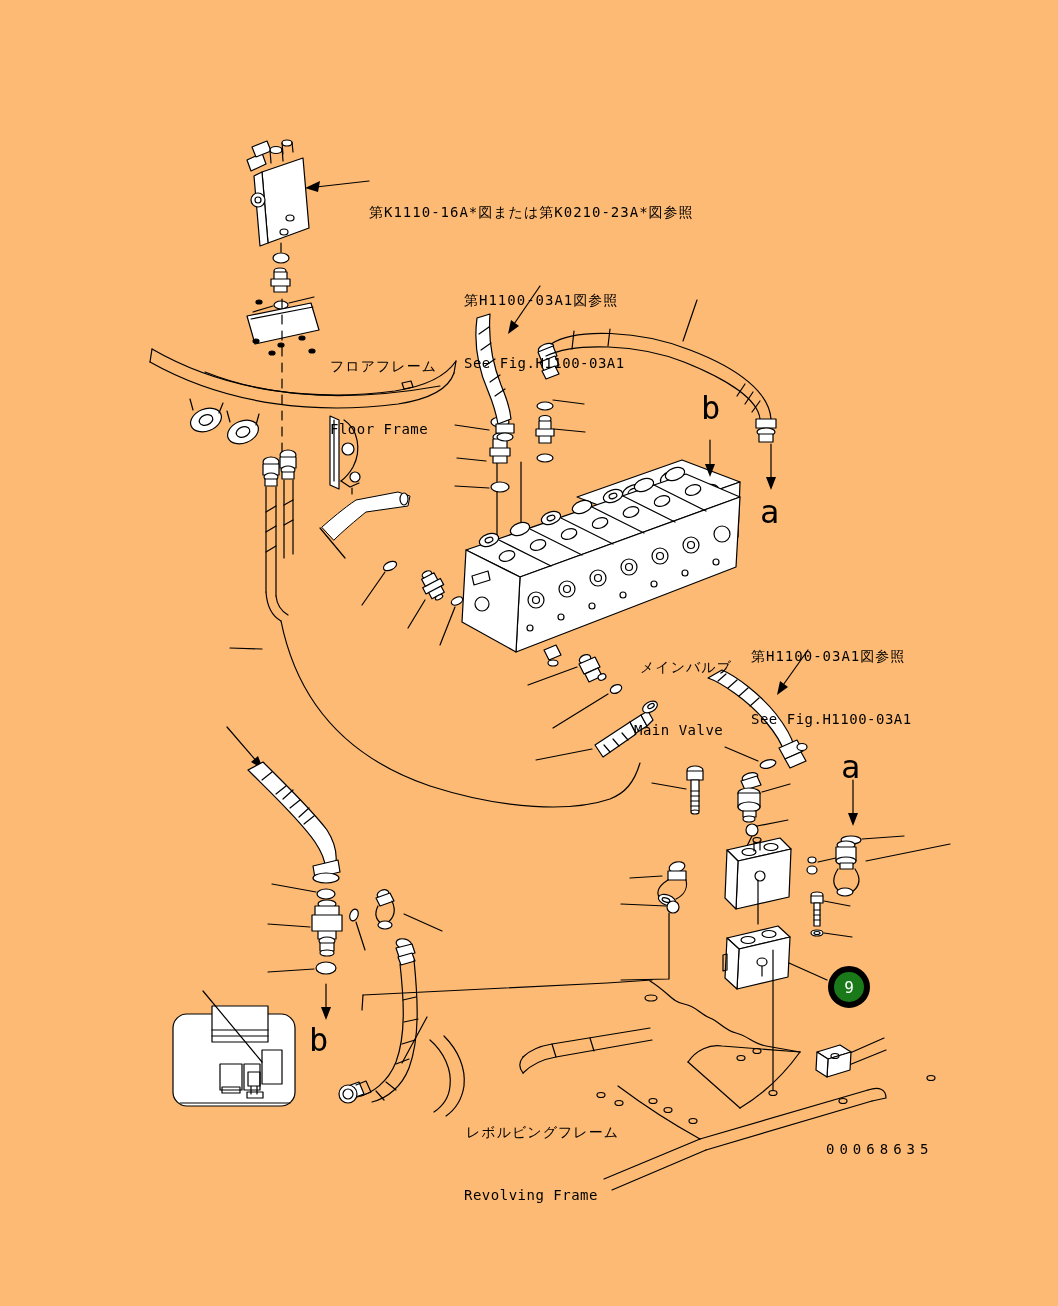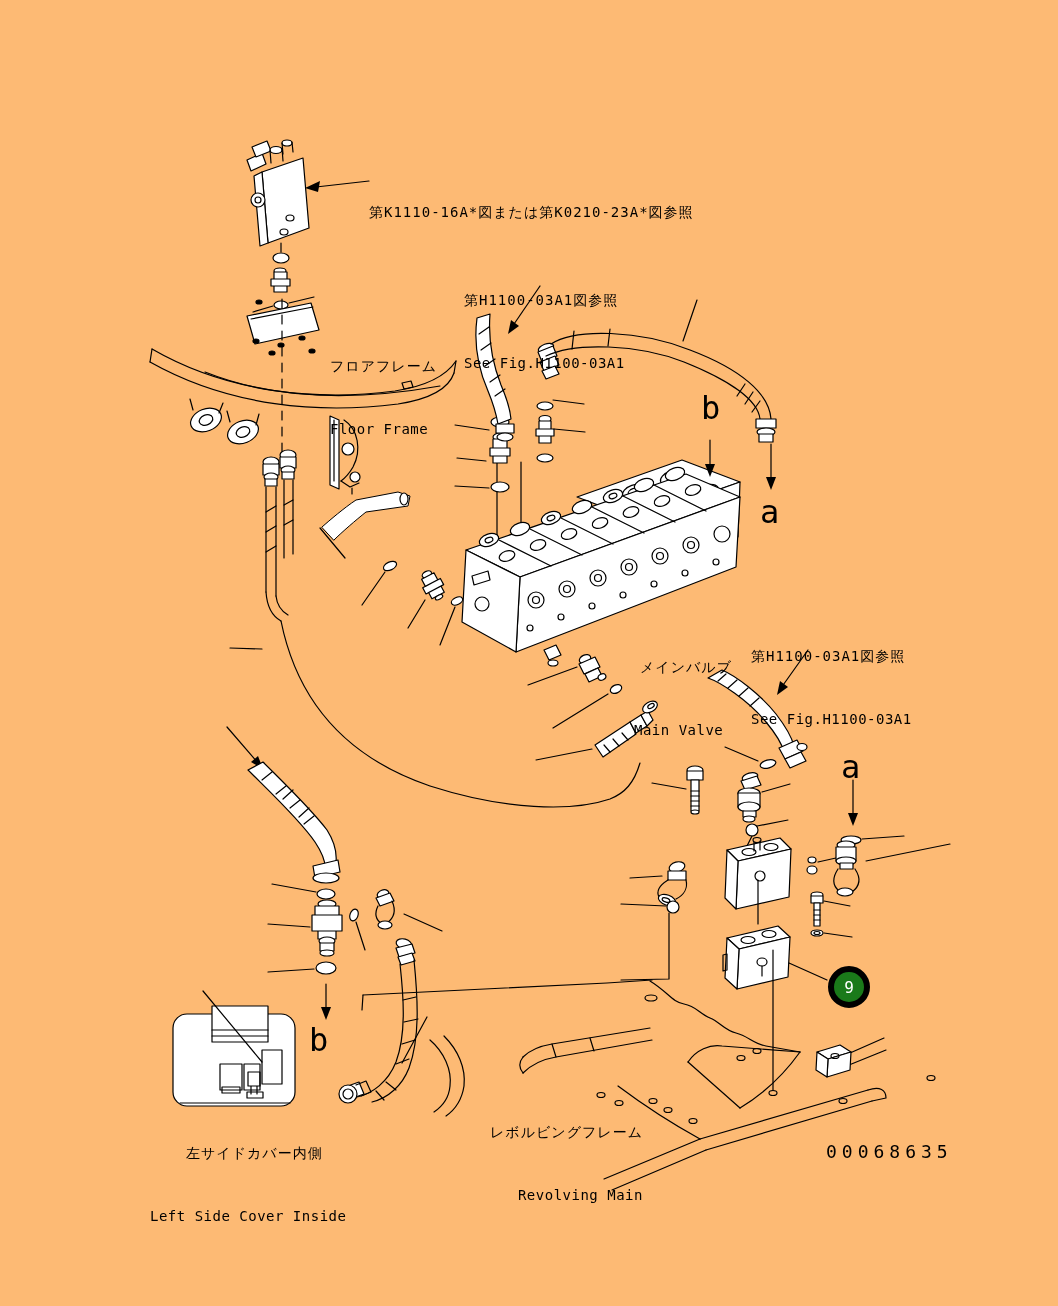--- a/index.html
+++ b/index.html
@@ -2,21 +2,21 @@
 <html><head>
 <meta charset="utf-8">
 <style>
   html,body{margin:0;padding:0;background:#fff;}
   #stage{position:relative;width:1058px;height:1306px;background:#fdba74;overflow:hidden;
          font-family:"DejaVu Sans Mono",monospace;color:#000;}
   #lineart{position:absolute;left:0;top:0;}
   .lbl{position:absolute;font-size:14px;line-height:21px;white-space:pre;letter-spacing:0.5px;}
   .lbl .jp{letter-spacing:1px;}
   .mk{position:absolute;font-size:32px;line-height:32px;}
-  .partnum{position:absolute;font-size:18px;letter-spacing:5px;}
+  .partnum{position:absolute;font-size:14px;letter-spacing:5px;}
   .balloon{position:absolute;width:30px;height:30px;border:6px solid #000;border-radius:50%;
            background:#1a7a1a;color:#fff;display:flex;align-items:center;justify-content:center;
            font-size:16px;cursor:pointer;}
 </style>
 </head>
 <body>
 
 <div id="stage">
 
 <svg id="lineart" width="1058" height="1306" viewBox="0 0 1058 1306">
@@ -417,28 +417,24 @@
     <div class="jp">フロアフレーム</div>
     <div>Floor Frame</div>
   </div>
 
   <div class="lbl" style="left:751px;top:604px;">
     <div class="jp">第H1100-03A1図参照</div>
     <div>See Fig.H1100-03A1</div>
   </div>
 
 
-  <div class="lbl" style="left:150px;top:1101px;">
-    <div class="jp" style="padding-left:36px;">左サイドカバー内側</div>
-    <div>Left Side Cover Inside</div>
-  </div>
-
-  <div class="lbl" style="left:488px;top:1080px;text-align:right;">
+
+  <div class="lbl" style="left:464px;top:1080px;">
     <div class="jp" style="padding-left:2px;">レボルビングフレーム</div>
-    <div>Revolving Main</div>
+    <div>Revolving Frame</div>
   </div>
 
   <div class="mk" style="left:701px;top:392px;">b</div>
   <div class="mk" style="left:760px;top:496px;">a</div>
   <div class="mk" style="left:841px;top:751px;">a</div>
   <div class="mk" style="left:309px;top:1024px;">b</div>
 
   <div class="balloon" style="left:828px;top:966px;">9</div>
 
   <div class="partnum" style="left:826px;top:1141px;">00068635</div>

